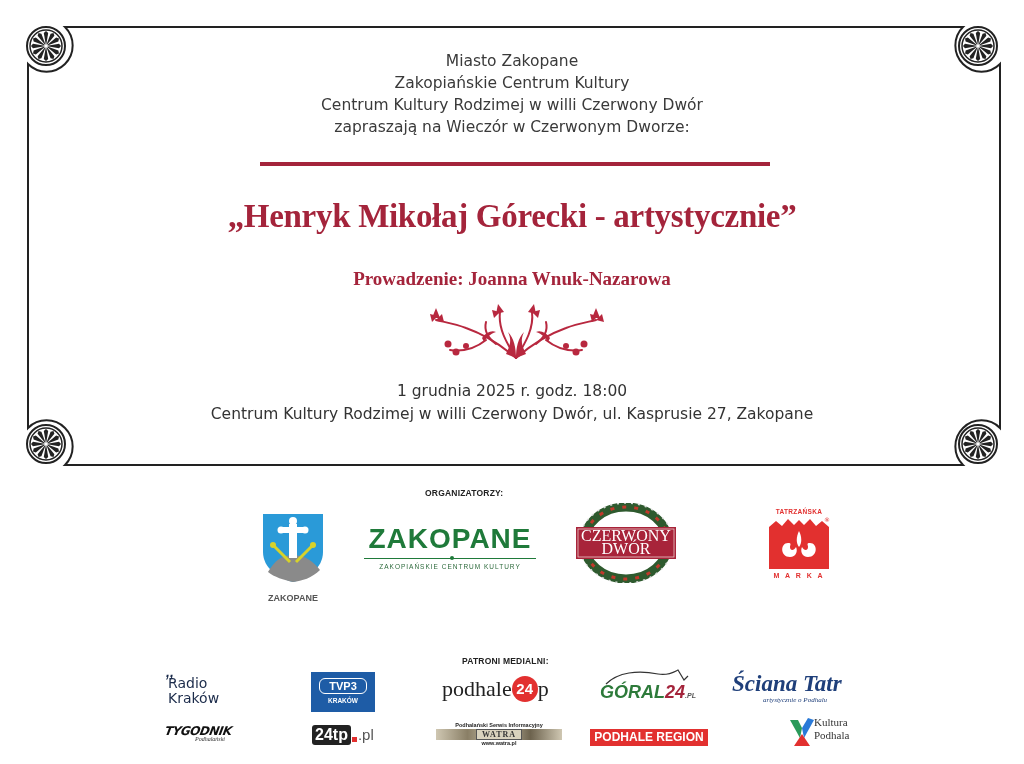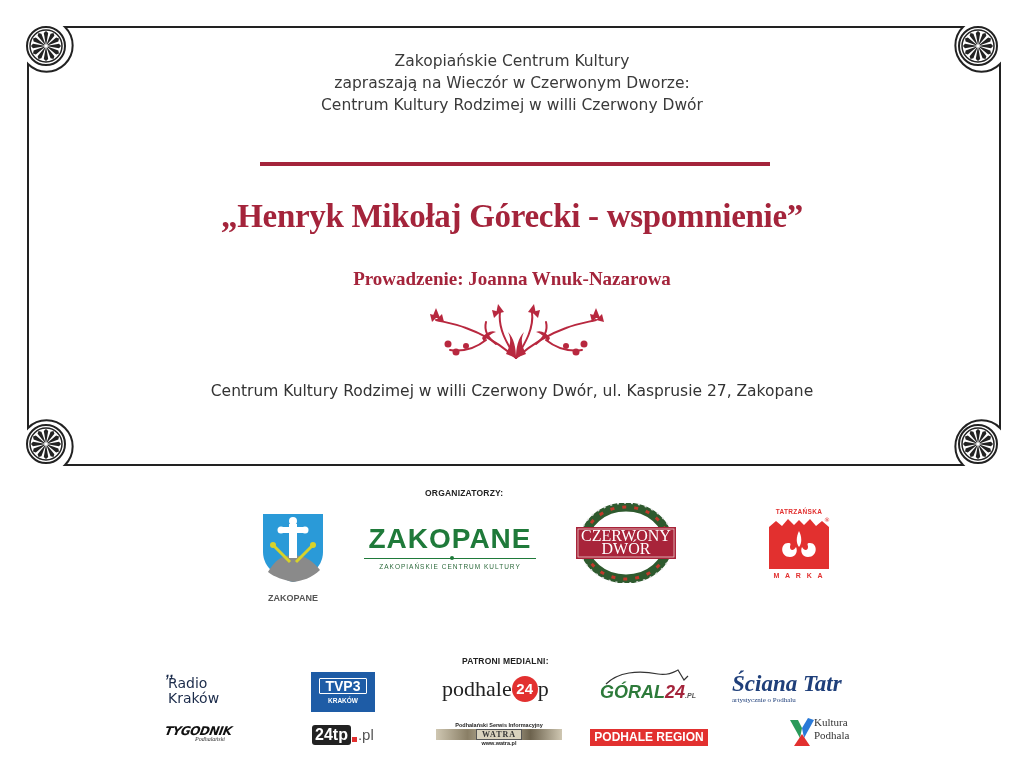--- a/index.html
+++ b/index.html
@@ -99,28 +99,29 @@
       <path d="M0 0 L-2.2 -13 L0 -15 L2.2 -13 Z" transform="rotate(210)"></path>
     <path d="M0 0 L-2.2 -13 L0 -15 L2.2 -13 Z" transform="rotate(240)"></path>
       <path d="M0 0 L-2.2 -13 L0 -15 L2.2 -13 Z" transform="rotate(270)"></path>
     <path d="M0 0 L-2.2 -13 L0 -15 L2.2 -13 Z" transform="rotate(300)"></path>
       <path d="M0 0 L-2.2 -13 L0 -15 L2.2 -13 Z" transform="rotate(330)"></path>
   </g>
   <circle r="1.8" fill="#fff"></circle>
 </svg>
 
 <div class="header-lines">
+  <div>Miasto Zakopane</div>
   <div>Zakopiańskie Centrum Kultury</div>
+  <div>Centrum Kultury Rodzimej w willi Czerwony Dwór</div>
   <div>zapraszają na Wieczór w Czerwonym Dworze:</div>
-  <div>Centrum Kultury Rodzimej w willi Czerwony Dwór</div>
 </div>
 
 <div class="divider"></div>
 
-<div class="title">„Henryk Mikołaj Górecki - wspomnienie”</div>
+<div class="title">„Henryk Mikołaj Górecki - artystycznie”</div>
 <div class="subtitle">Prowadzenie: Joanna Wnuk-Nazarowa</div>
 
 <svg class="ornament" viewBox="0 0 180 66">
   <g fill="none" stroke="#b8283f" stroke-width="2" stroke-linecap="round">
     <path d="M90 58 C75 45 60 35 40 28 C30 24 18 22 10 20"></path>
     <path d="M90 58 C105 45 120 35 140 28 C150 24 162 22 170 20"></path>
     <path d="M90 58 C80 42 72 28 74 12"></path>
     <path d="M90 58 C100 42 108 28 106 12"></path>
     <path d="M60 40 C50 48 38 52 24 50"></path>
     <path d="M120 40 C130 48 142 52 156 50"></path>
@@ -145,20 +146,21 @@
       <circle cx="150" cy="52" r="3.5"></circle>
       <circle cx="140" cy="46" r="3"></circle>
     <path d="M80 54 C84 46 86 40 82 32 C88 38 90 48 90 58 Z"></path>
     <path d="M100 54 C96 46 94 40 98 32 C92 38 90 48 90 58 Z"></path>
     <path d="M56 38 C60 32 66 30 70 32 C64 34 60 38 58 42 Z"></path>
     <path d="M124 38 C120 32 114 30 110 32 C116 34 120 38 122 42 Z"></path>
   </g>
 </svg>
 
 <div class="when">
+  <div>1 grudnia 2025 r. godz. 18:00</div>
   <div>Centrum Kultury Rodzimej w willi Czerwony Dwór, ul. Kasprusie 27, Zakopane</div>
 </div>
 
 <div class="section-label" style="left:425px;top:488px">ORGANIZATORZY:</div>
 
 <div class="logo" style="left:260px;top:512px;width:66px;height:86px">
   <svg width="66" height="70" viewBox="0 0 66 70">
     <path d="M3 2 H63 V40 C63 56 48 66 33 70 C18 66 3 56 3 40 Z" fill="#2a9ad8"></path>
     <path d="M8 60 C16 46 26 42 33 44 C42 42 52 48 60 58 C52 66 42 69 33 70 C24 68 14 65 8 60 Z" fill="#8a8a8a"></path>
     <rect x="29" y="12" width="8" height="34" fill="#fff"></rect>
@@ -212,40 +214,40 @@
 
 <div class="logo" style="left:166px;top:668px;width:80px;height:44px">
   <div style="font-family:'Liberation Sans',sans-serif;font-weight:bold;font-style:italic;font-size:14px;color:#1b2b4a;line-height:8px">,,</div>
   <div style="font-family:'DejaVu Sans',sans-serif;font-weight:normal;font-size:14px;color:#1b2b4a;line-height:15px;margin-left:2px">
     <div>Radio</div>
     <div>Kraków</div>
   </div>
 </div>
 
 <div class="logo" style="left:311px;top:672px;width:64px;height:40px;background:#1e5ca6">
-  <div style="margin:6px auto 0;width:46px;height:14px;border:1.5px solid #fff;border-radius:1px;color:#fff;font-family:'Liberation Sans',sans-serif;font-weight:bold;font-size:14px;line-height:14px;text-align:center">TVP3</div>
+  <div style="margin:6px auto 0;width:46px;height:14px;border:1.5px solid #fff;border-radius:6px;color:#fff;font-family:'Liberation Sans',sans-serif;font-weight:bold;font-size:11px;line-height:14px;text-align:center">TVP3</div>
   <div style="color:#fff;font-family:'Liberation Sans',sans-serif;font-weight:bold;font-size:6.5px;text-align:center;margin-top:3px">KRAKÓW</div>
 </div>
 
 <div class="logo" style="left:442px;top:676px;width:120px;height:34px;white-space:nowrap">
   <span style="font-family:'Liberation Serif',serif;font-size:22px;color:#222;vertical-align:middle">podhale</span><span style="display:inline-block;width:26px;height:26px;border-radius:50%;background:#e2302f;color:#fff;font-family:'Liberation Sans',sans-serif;font-weight:bold;font-size:15px;line-height:26px;text-align:center;vertical-align:middle">24</span><span style="font-family:'Liberation Serif',serif;font-size:22px;color:#222;vertical-align:middle">p</span>
 </div>
 
 <div class="logo" style="left:598px;top:668px;width:100px;height:40px">
   <svg width="100" height="18" viewBox="0 0 100 18" style="position:absolute;left:0;top:0">
     <path d="M8 16 C20 4 40 2 60 6 C70 8 76 4 80 2 L86 12 L90 8" fill="none" stroke="#333" stroke-width="1.2"></path>
   </svg>
   <div style="position:absolute;left:2px;top:14px;white-space:nowrap;font-family:'Liberation Sans',sans-serif;font-weight:bold;font-style:italic;font-size:18px">
     <span style="color:#2d7a3a">GÓRAL</span><span style="color:#a4243b">24</span><span style="color:#555;font-size:7px">.PL</span>
   </div>
 </div>
 
 <div class="logo" style="left:732px;top:672px;width:130px;height:40px">
   <div style="font-family:'Liberation Serif',serif;font-weight:bold;font-style:italic;font-size:23px;color:#1f3f7a;line-height:24px;white-space:nowrap">Ściana Tatr</div>
-  <div style="font-family:'Liberation Serif',serif;font-size:7px;color:#1f3f7a;text-align:left;margin-right:4px">artystycznie o Podhalu</div>
+  <div style="font-family:'Liberation Serif',serif;font-style:italic;font-size:7px;color:#1f3f7a;text-align:center;margin-right:4px">artystycznie o Podhalu</div>
 </div>
 
 <div class="logo" style="left:165px;top:724px;width:86px;height:24px">
   <div style="font-family:'DejaVu Sans',sans-serif;font-weight:bold;font-style:italic;font-size:12px;color:#111;letter-spacing:-0.5px;transform:skewX(-10deg)">TYGODNIK</div>
   <div style="font-family:'Liberation Serif',serif;font-style:italic;font-size:6px;color:#333;margin-left:30px;margin-top:-2px">Podhalański</div>
 </div>
 
 <div class="logo" style="left:312px;top:724px;width:70px;height:22px;white-space:nowrap">
   <span style="display:inline-block;background:#222;color:#fff;font-family:'Liberation Sans',sans-serif;font-weight:bold;font-size:16px;line-height:20px;padding:0 3px;border-radius:3px;vertical-align:middle">24tp</span><span style="display:inline-block;width:5px;height:5px;background:#e2302f;vertical-align:bottom;margin:0 1px 3px"></span><span style="font-family:'Liberation Sans',sans-serif;font-size:15px;color:#555;vertical-align:middle">.pl</span>
 </div>

